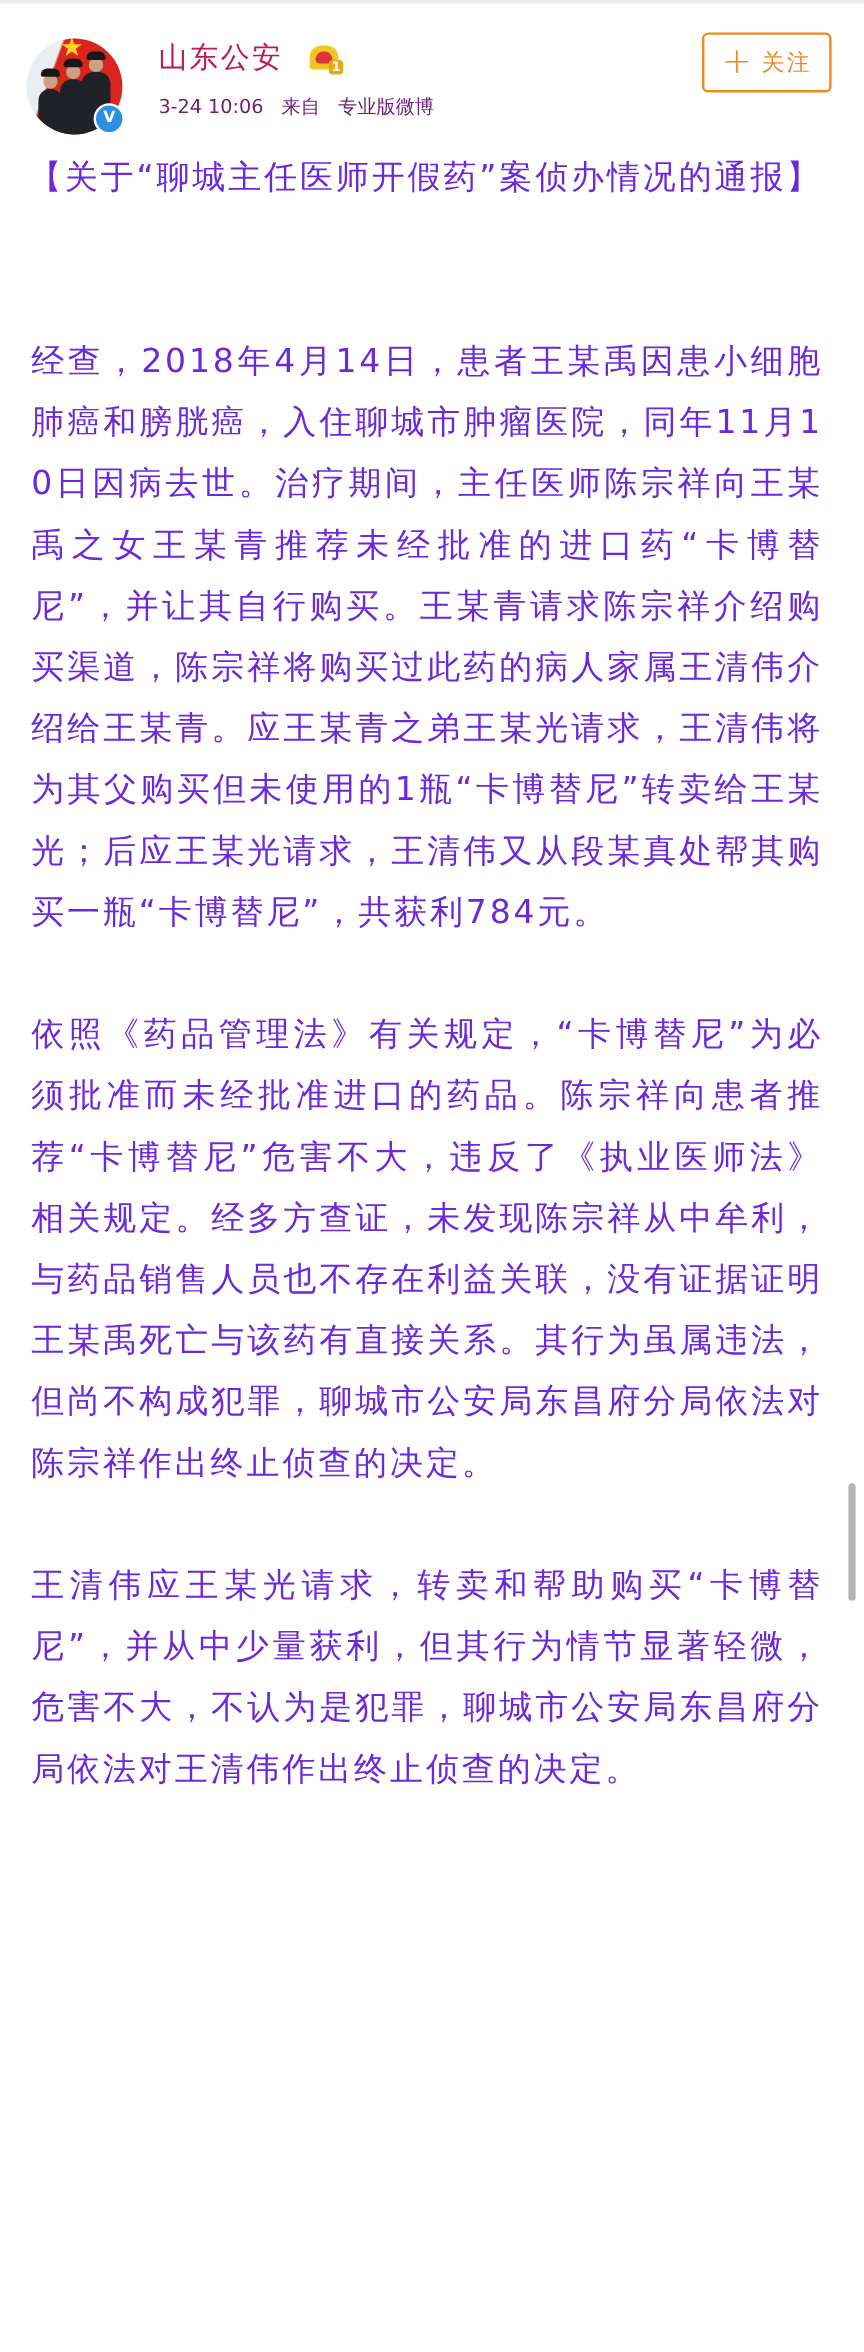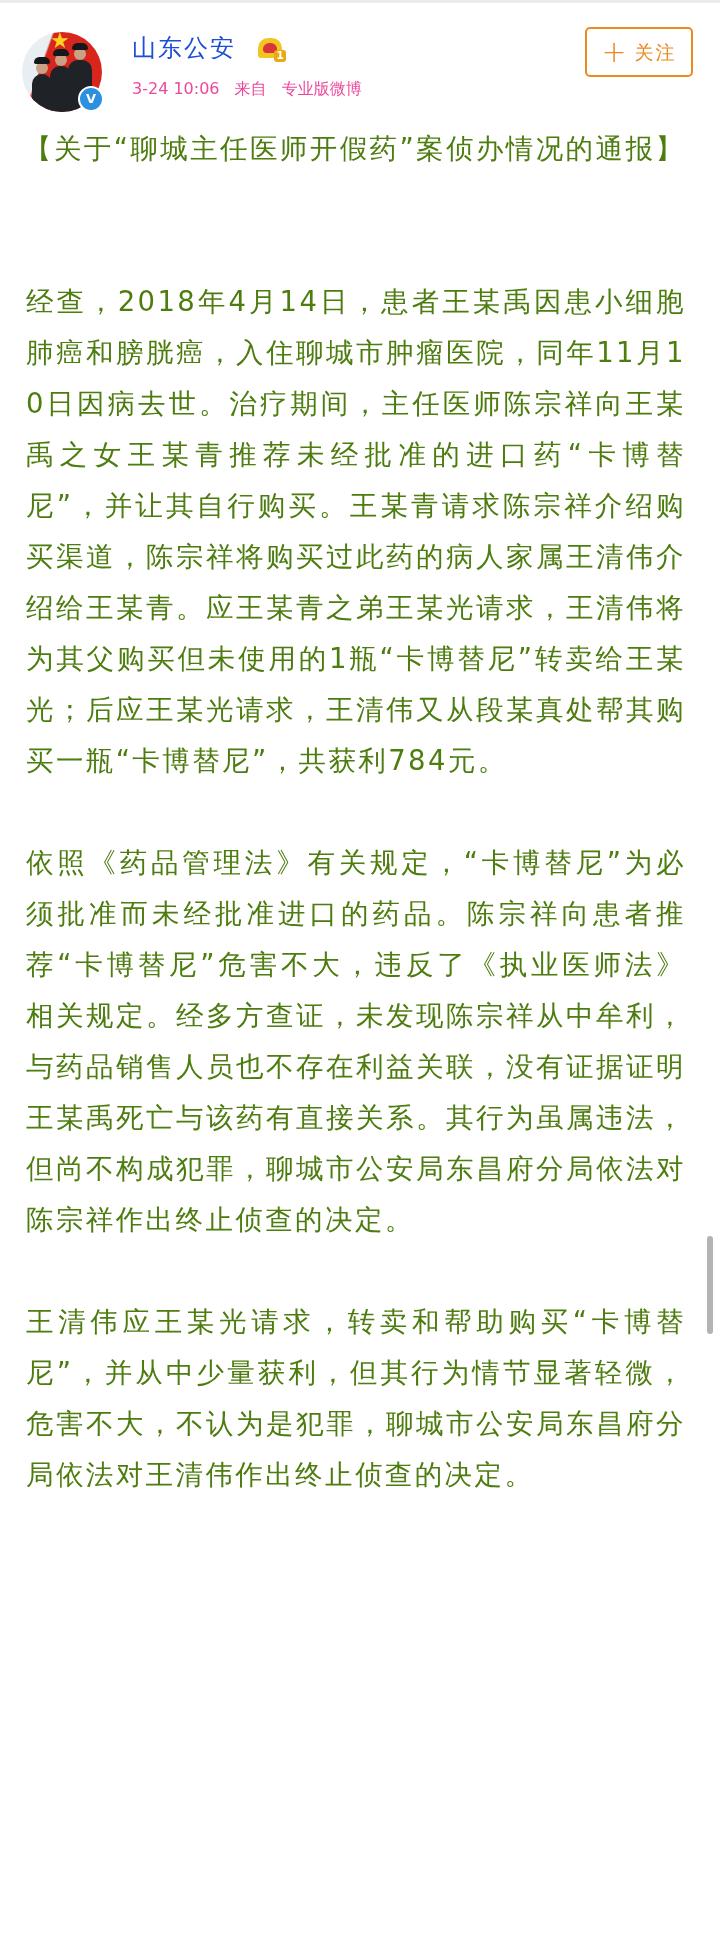--- a/index.html
+++ b/index.html
@@ -81,21 +81,21 @@
     font-size: 13px;
     font-weight: bold;
     line-height: 22px;
     text-align: center;
   }
   .username {
     position: absolute;
     left: 132px; top: 32px;
     font-size: 24px;
     line-height: 32px;
-    color: #1d4ed8;
+    color: #be185d;
     letter-spacing: 2px;
   }
   .crown {
     position: absolute;
     left: 256px; top: 34px;
     width: 28px; height: 26px;
   }
   .crown .band {
     position: absolute;
     left: 2px; top: 4px;
@@ -119,21 +119,21 @@
     background: #e8a915;
     border-radius: 3px;
     padding: 0 2px;
     line-height: 12px;
   }
   .meta {
     position: absolute;
     left: 132px; top: 78px;
     font-size: 16px;
     line-height: 22px;
-    color: #ec4899;
+    color: #701a75;
     white-space: nowrap;
   }
   .meta span { margin-right: 10px; }
   .follow-btn {
     position: absolute;
     left: 585px; top: 27px;
     width: 108px; height: 50px;
     box-sizing: border-box;
     border: 2px solid #ec8a1f;
     border-radius: 5px;
@@ -157,21 +157,21 @@
   }
   .content {
     position: absolute;
     left: 26px; top: 123px;
     width: 660px;
   }
   .content p {
     margin: 0;
     font-size: 27.5px;
     line-height: 51px;
-    color: #4d7c0f;
+    color: #6d28d9;
     letter-spacing: 2.4px;
     text-align: justify;
     word-break: break-all;
   }
   .content p.title { margin-left: -2px; }
   .content .gap { height: 51px; }
   .scrollbar {
     position: absolute;
     left: 707px; top: 1236px;
     width: 6px; height: 98px;

